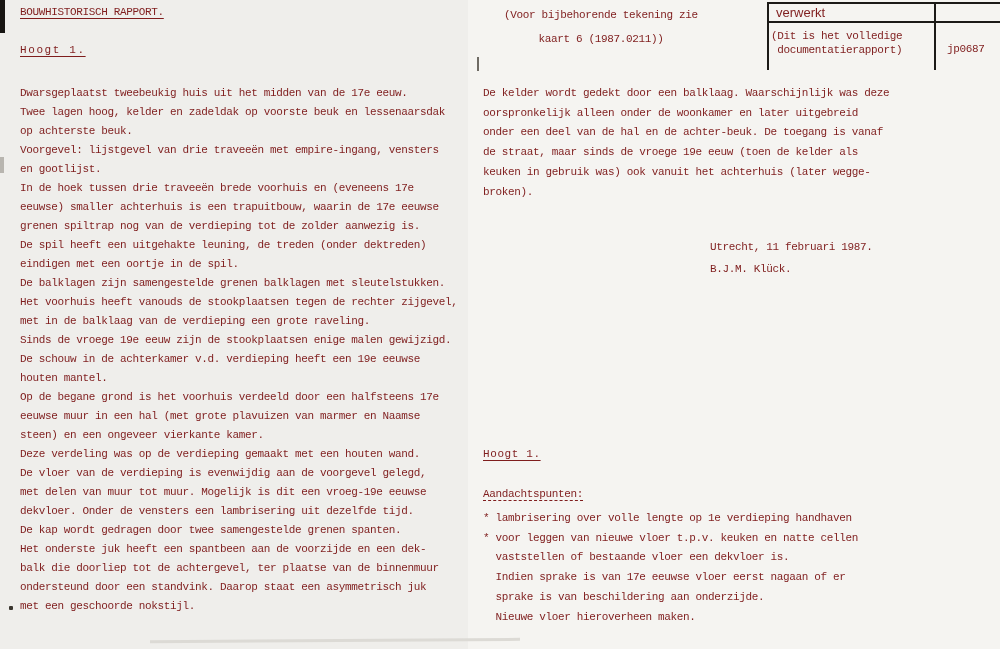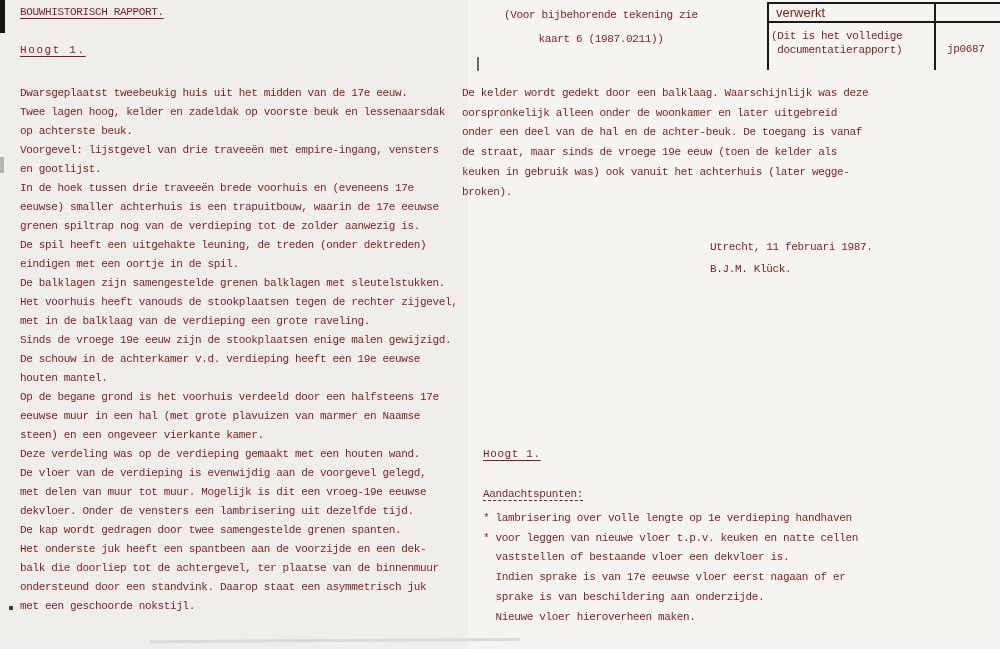--- a/index.html
+++ b/index.html
@@ -91,21 +91,21 @@
     <div class="t-header-row">
       <div class="t-h-verwerkt">verwerkt</div>
     </div>
     <div class="t-body">
       <div class="t-b-bron">(Dit is het volledige
  documentatierapport)</div>
       <div class="t-b-verwerkt">jp0687</div>
     </div>
   </div>
 
-  <div class="t lines-r" style="left:462px;top:84px;">De kelder wordt gedekt door een balklaag. Waarschijnlijk was deze
+  <div class="t lines-r" style="left:483px;top:84px;">De kelder wordt gedekt door een balklaag. Waarschijnlijk was deze
 oorspronkelijk alleen onder de woonkamer en later uitgebreid
 onder een deel van de hal en de achter-beuk. De toegang is vanaf
 de straat, maar sinds de vroege 19e eeuw (toen de kelder als
 keuken in gebruik was) ook vanuit het achterhuis (later wegge-
 broken).</div>
 
   <div class="t" style="left:710px;top:236px;line-height:22px;">Utrecht, 11 februari 1987.</div>
   <div class="t" style="left:710px;top:258px;line-height:22px;">B.J.M. Klück.</div>
 
   <div class="t heading spread-sm" style="left:483px;top:448px;">Hoogt 1.</div>

